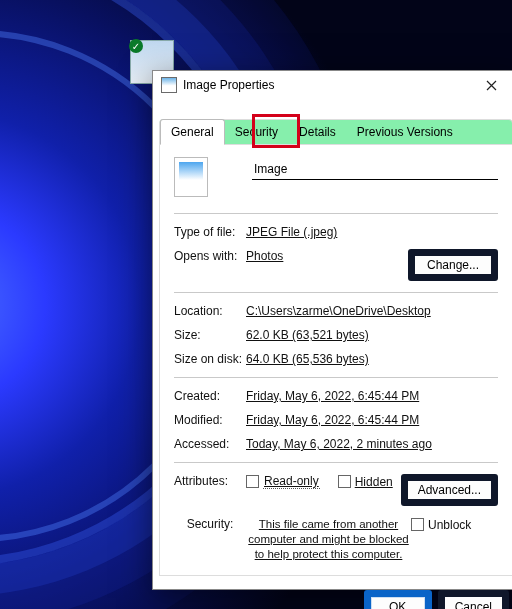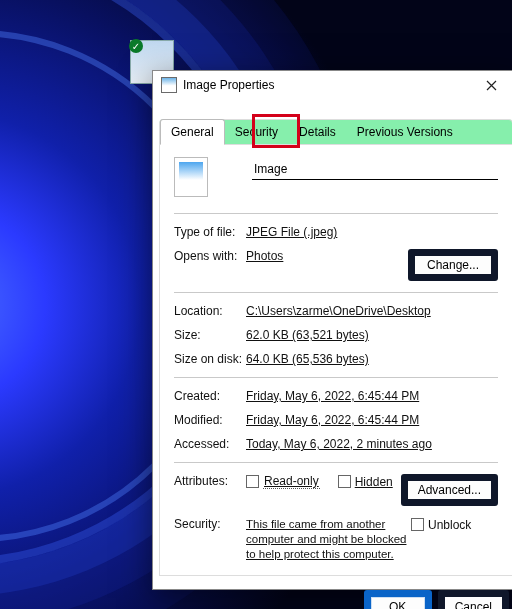--- a/index.html
+++ b/index.html
@@ -280,21 +280,21 @@
       <div class="prop-value checkbox-row">
         <div class="checkbox"></div>
         <span class="dotted">Read-only</span>
         <span style="width:10px"></span>
         <div class="checkbox"></div>
         <span>Hidden</span>
       </div>
       <button class="btn">Advanced...</button>
     </div>
 
-    <div class="prop-row" style="align-items:flex-start; padding-top:6px;">
+    <div class="prop-row" style="align-items:flex-start; padding-top:6px;text-align:center;">
       <div class="prop-label">Security:</div>
       <div class="prop-value security-note">This file came from another computer and might be blocked to help protect this computer.</div>
       <div class="checkbox-row" style="align-items:flex-start; padding-top:1px;">
         <div class="checkbox"></div>
         <span>Unblock</span>
       </div>
     </div>
 
   </div>
 

